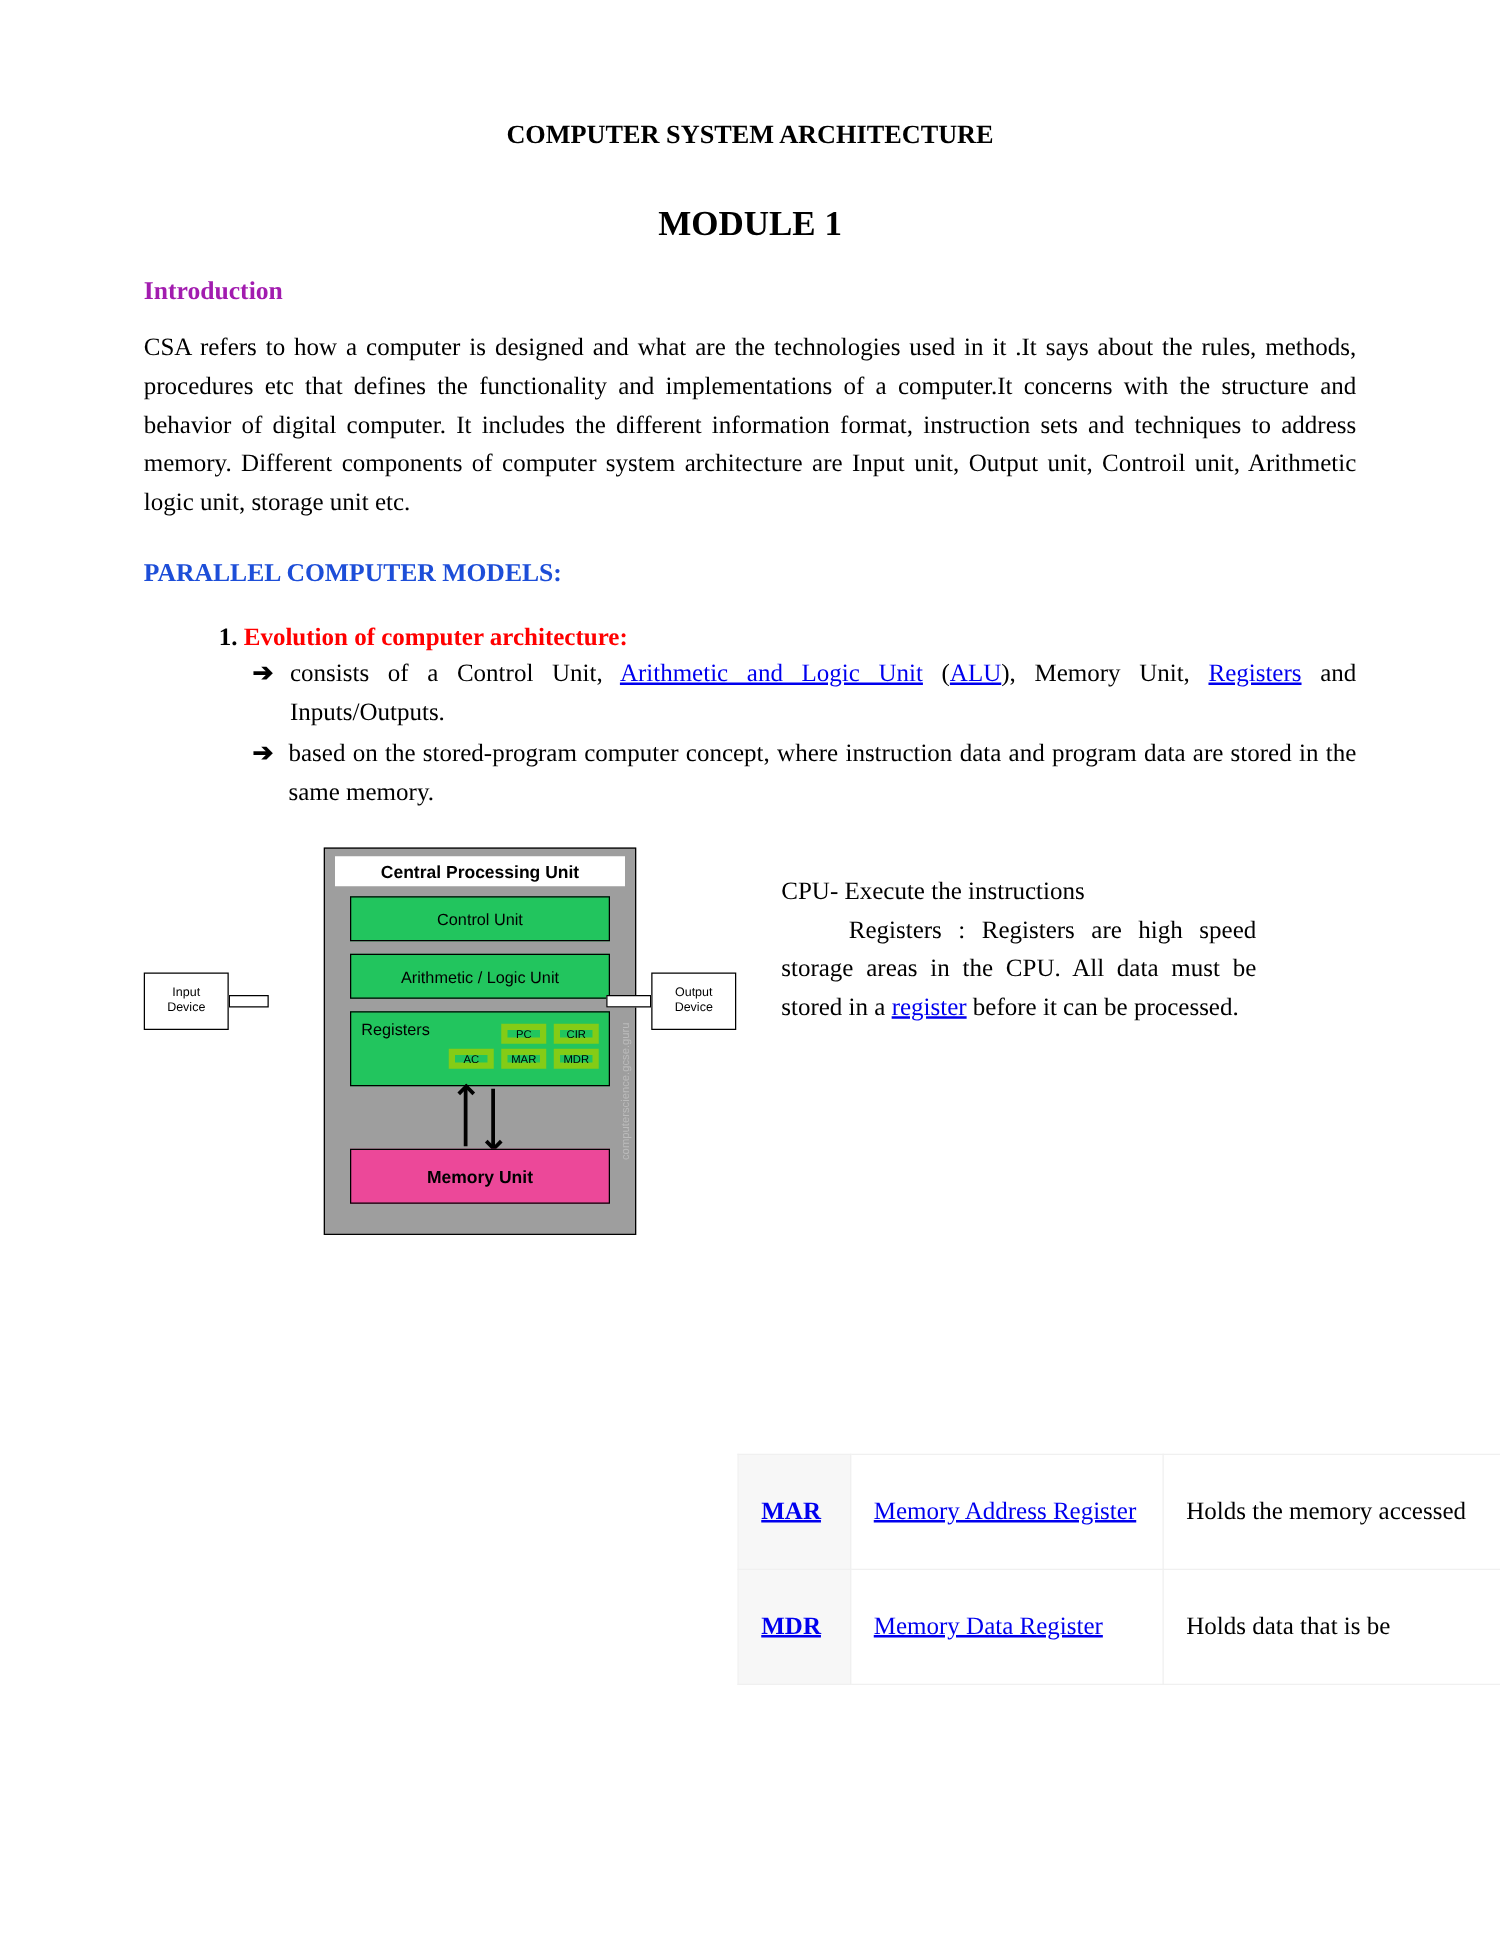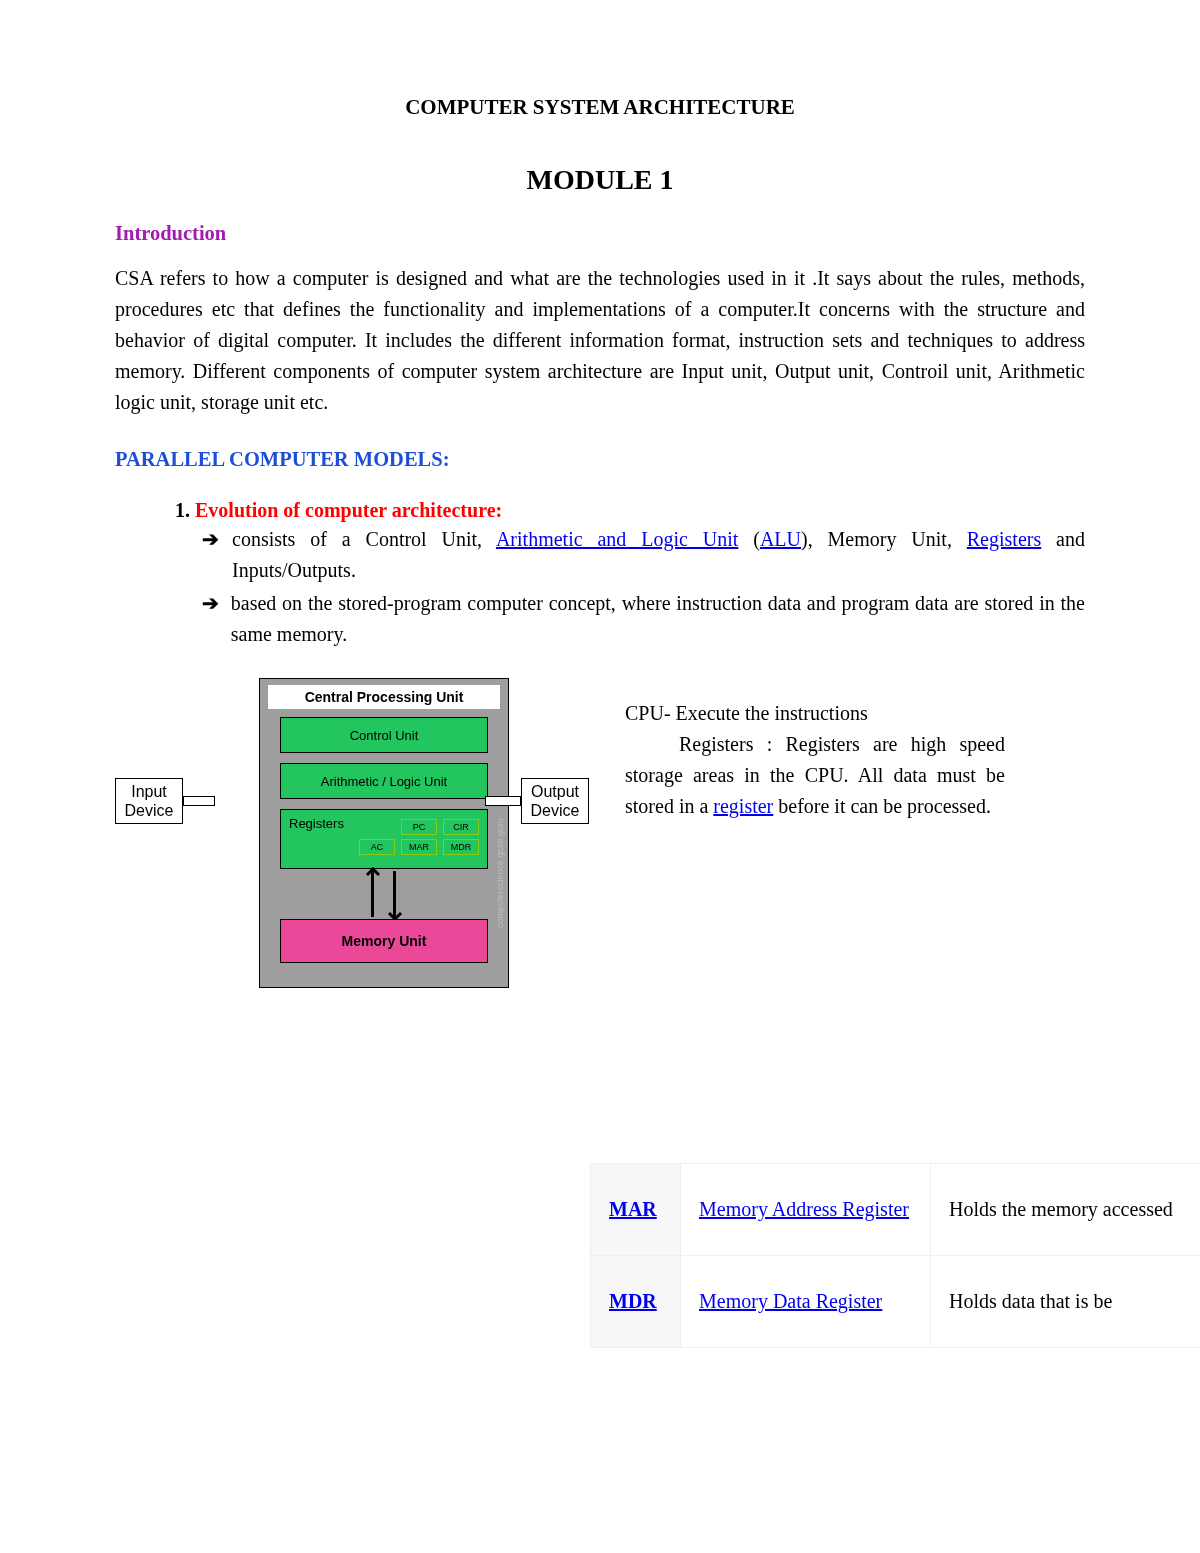--- a/index.html
+++ b/index.html
@@ -46,32 +46,32 @@
     position: absolute; left: 20px; right: 20px; border: 1px solid #000;
     background: #22c55e; font-family: Arial, sans-serif; font-size: 13px; text-align: center;
     display: flex; align-items: center; justify-content: center;
   }
   .ctrl { top: 38px; height: 36px; }
   .alu  { top: 84px; height: 36px; }
   .regs { top: 130px; height: 60px; justify-content: flex-start; padding: 6px 8px; text-align: left; flex-direction: column; align-items: stretch; gap: 4px; }
   .regs .lbl { font-size: 13px; text-align: left; }
   .reg-row { display: flex; gap: 6px; justify-content: flex-end; }
   .reg-chip {
-    width: 36px; height: 16px; border: 1px solid #84cc16; font-size: 9px;
+    width: 36px; height: 16px; border: 5px solid #84cc16; font-size: 9px;
     display: flex; align-items: center; justify-content: center;
   }
   .mem-box {
     position: absolute; left: 20px; right: 20px; top: 240px; height: 44px;
     background: #ec4899; border: 1px solid #000; font-family: Arial, sans-serif;
     font-size: 14px; font-weight: bold; display: flex; align-items: center; justify-content: center;
   }
   .io-box {
     position: absolute; width: 68px; height: 46px; top: 100px;
     background: #fff; border: 1px solid #000; font-family: Arial, sans-serif;
-    font-size: 16px; text-align: center; display: flex; align-items: center; justify-content: center;
+    font-size: 10px; text-align: center; display: flex; align-items: center; justify-content: center;
     line-height: 1.2;
   }
   .in  { left: 0; }
   .out { left: 406px; }
   .conn { position: absolute; background: #fff; border: 1px solid #000; height: 10px; }
   .conn.lft { left: 68px; top: 118px; width: 32px; }
   .conn.rgt { left: 370px; top: 118px; width: 36px; }
   .vlines { position: absolute; left: 50%; top: 192px; transform: translateX(-50%); width: 50px; }
   .vline { position: absolute; width: 3px; height: 46px; background: #000; }
   .vline .ah { position: absolute; left: -3.5px; width: 10px; height: 10px; border: solid #000; border-width: 0 3px 3px 0; transform: rotate(45deg); }

